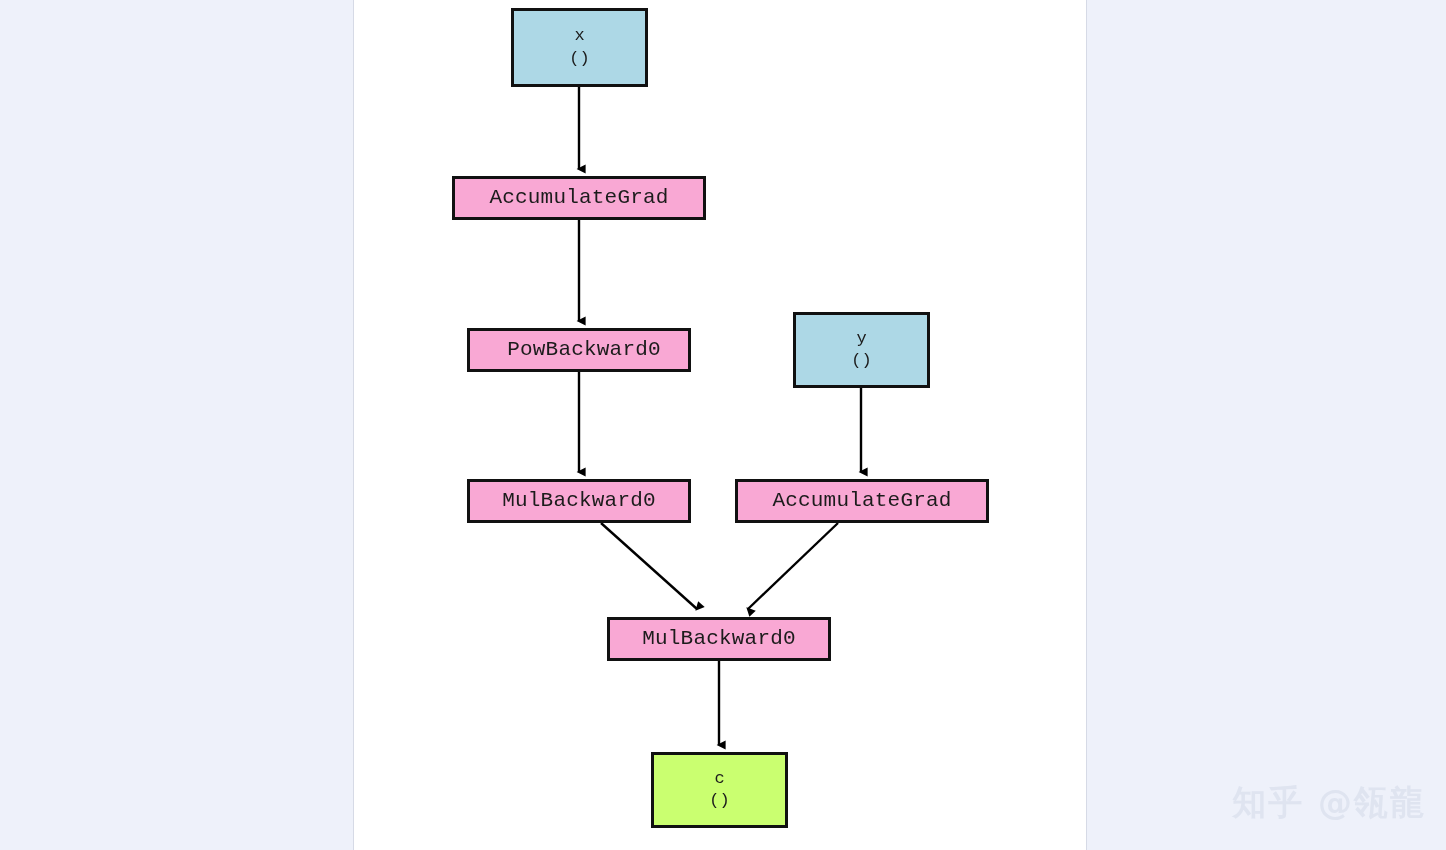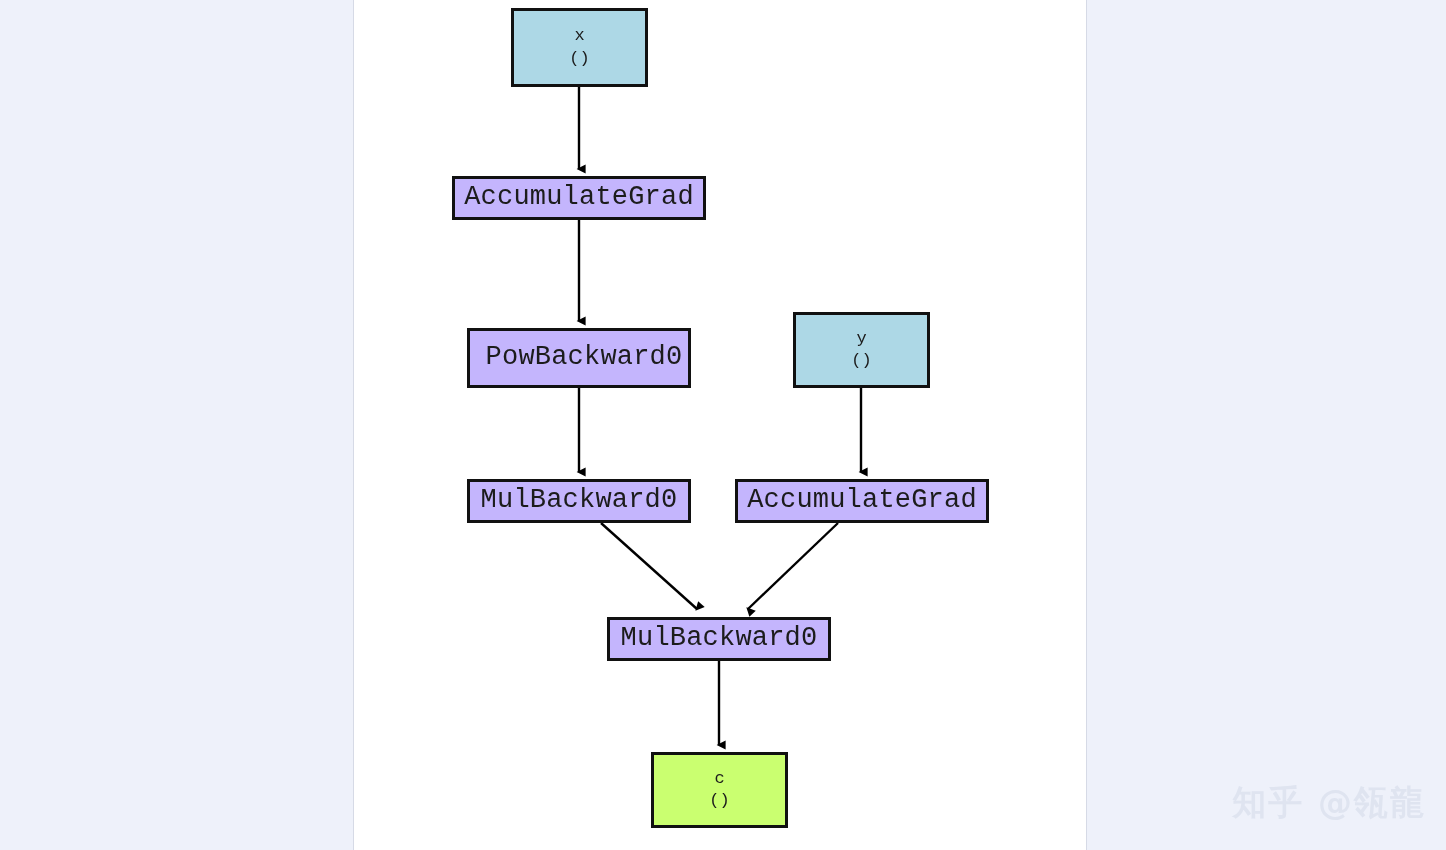--- a/index.html
+++ b/index.html
@@ -58,22 +58,22 @@
     align-items: center;
     justify-content: center;
     font-family: "Liberation Mono", "DejaVu Sans Mono", monospace;
     color: #1c1c1c;
     line-height: 1.18;
     white-space: pre;
     user-select: none;
   }
 
   .node-box.op {
-    background: #c4b5fd;
-    font-size: 27px;
+    background: #f9a8d4;
+    font-size: 21px;
     letter-spacing: 0.2px;
   }
 
   .node-box.leaf {
     background: #add8e6;
     font-size: 17px;
   }
 
   .node-box.output {
     background: #caff70;
@@ -129,21 +129,21 @@
 
     <div class="node-box leaf" style="left:511px; top:8px; width:137px; height:79px;">
       <span class="line1">x</span>
       <span class="line2">()</span>
     </div>
 
     <div class="node-box op" style="left:452px; top:176px; width:254px; height:44px;">
       <span class="line1">AccumulateGrad</span>
     </div>
 
-    <div class="node-box op" style="left:467px; top:328px; width:224px; height:60px;padding-left:10px;">
+    <div class="node-box op" style="left:467px; top:328px; width:224px; height:44px;padding-left:10px;">
       <span class="line1">PowBackward0</span>
     </div>
 
     <div class="node-box leaf" style="left:793px; top:312px; width:137px; height:76px;">
       <span class="line1">y</span>
       <span class="line2">()</span>
     </div>
 
     <div class="node-box op" style="left:467px; top:479px; width:224px; height:44px;">
       <span class="line1">MulBackward0</span>

